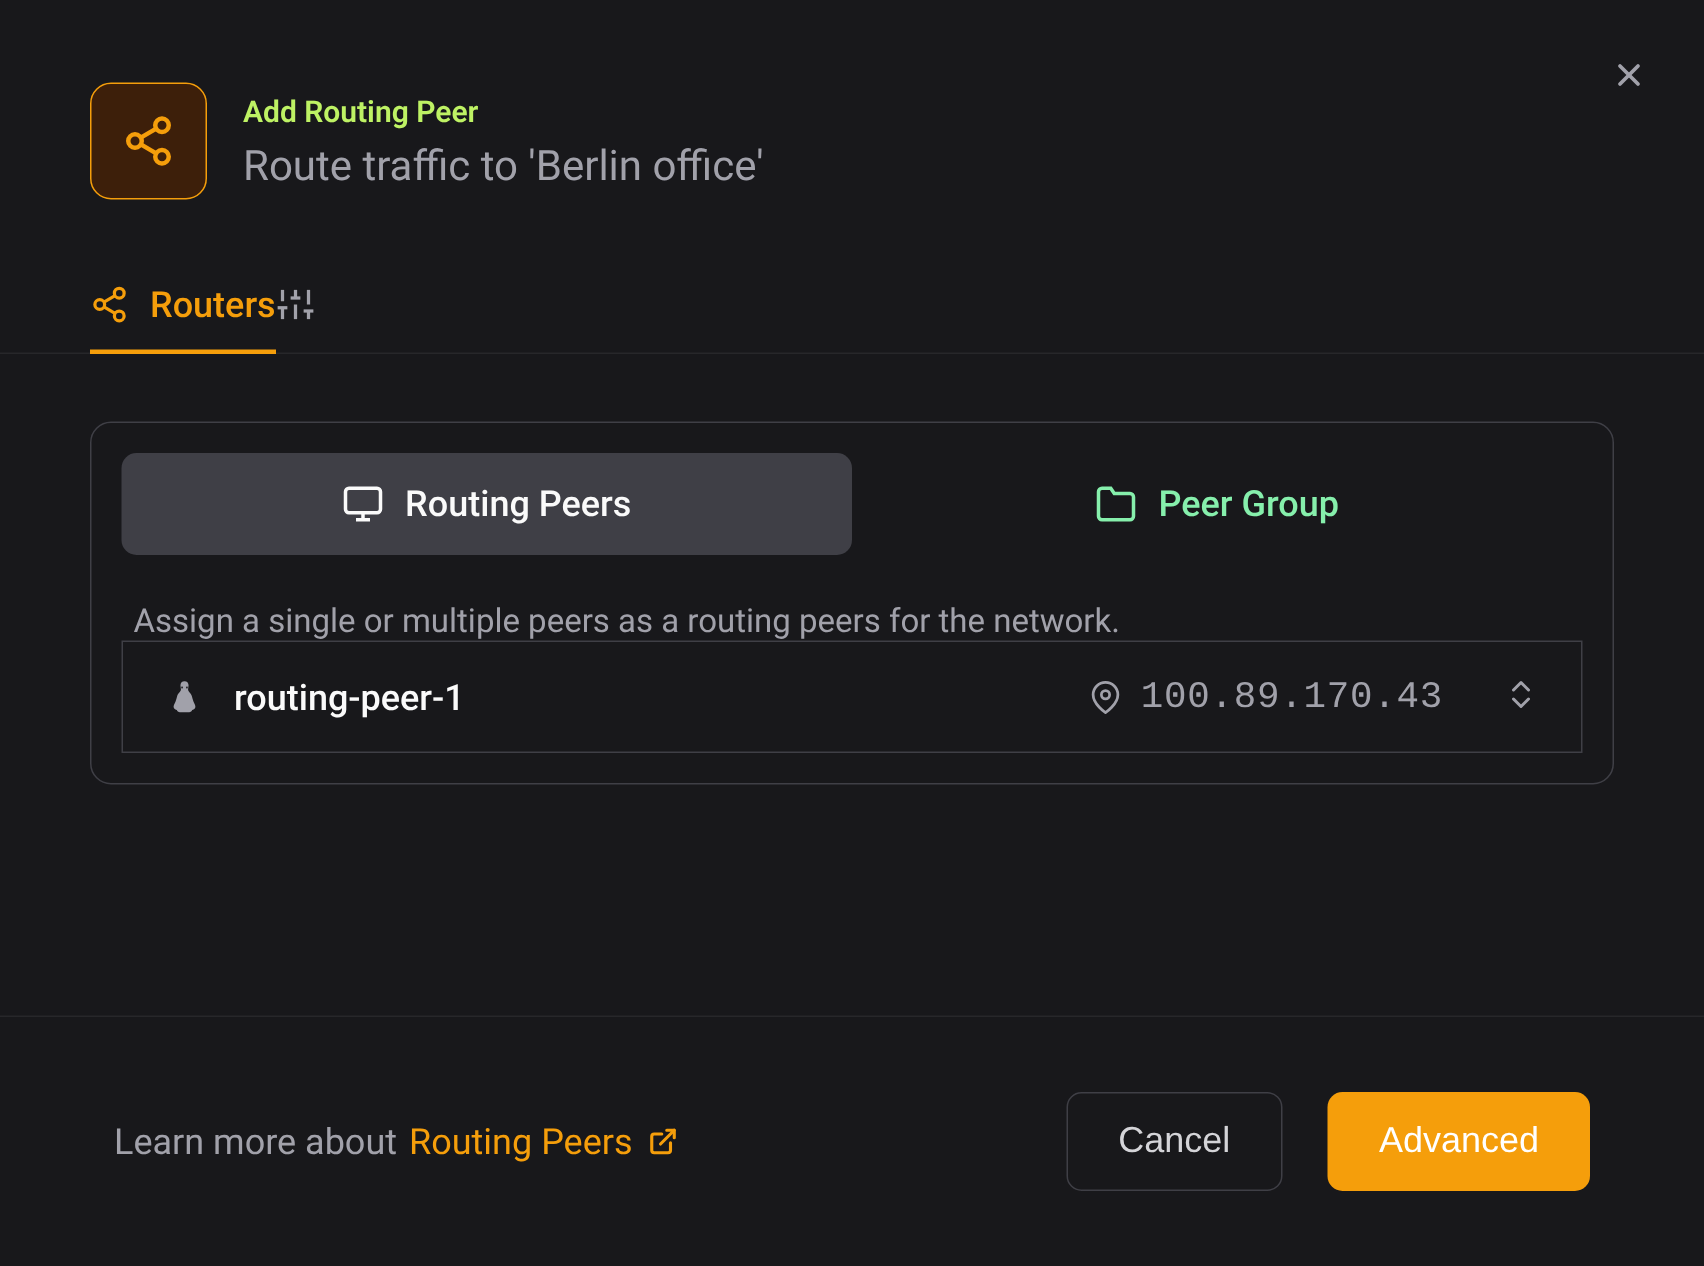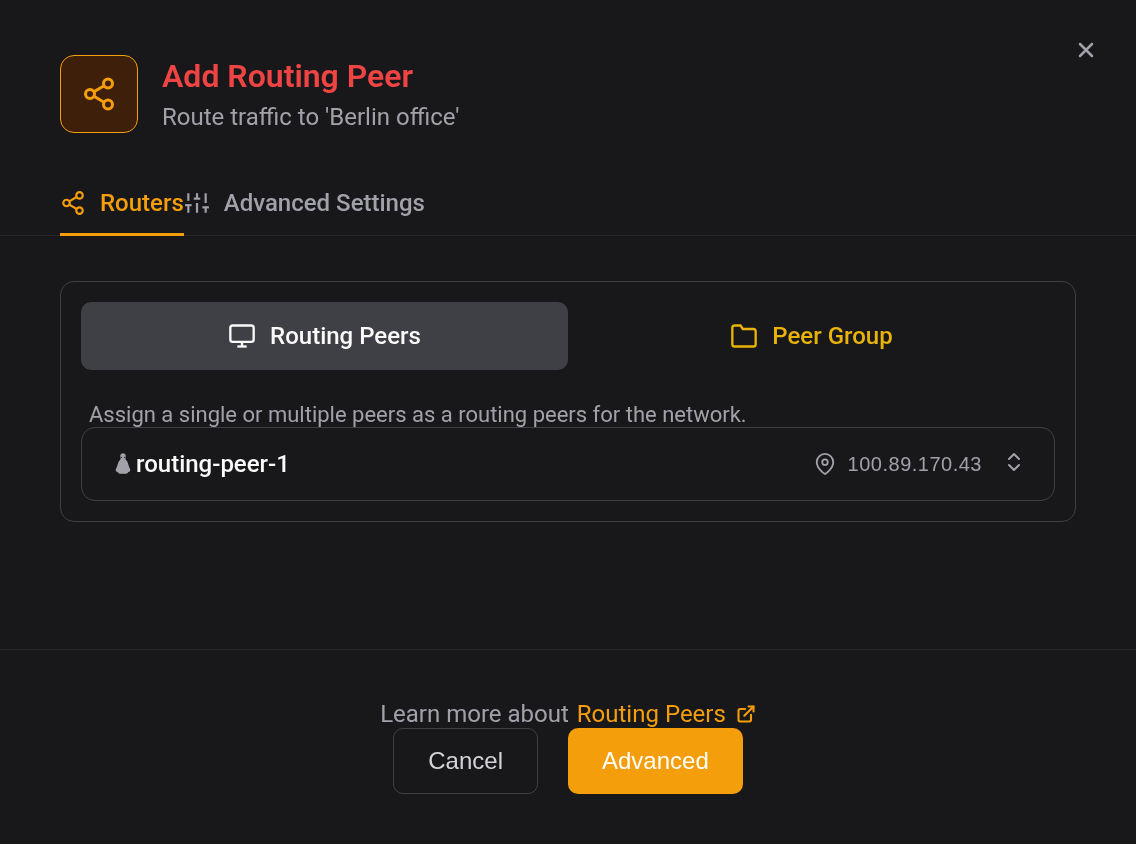--- a/index.html
+++ b/index.html
@@ -61,28 +61,28 @@
       justify-content: center;
     }
     
     .header-icon svg {
       width: 36px;
       height: 36px;
       color: #f59e0b;
     }
     
     .header-text h1 {
-      font-size: 32px;
+      font-size: 20px;
       font-weight: 600;
-      color: #ef4444;
+      color: #bef264;
       margin-bottom: 8px;
     }
     
     .header-text p {
-      font-size: 24px;
+      font-size: 28px;
       color: #a1a1aa;
       font-weight: 400;
     }
     
     .tabs {
       display: flex;
       padding: 0 60px;
       border-bottom: 1px solid #27272a;
     }
     
@@ -149,41 +149,42 @@
       font-size: 24px;
       font-weight: 500;
     }
     
     .toggle-btn.active {
       background: #3f3f46;
       color: #fafafa;
     }
     
     .toggle-btn:not(.active) {
-      color: #eab308;
+      color: #86efac;
       align-items: flex-end;
     }
     
     .toggle-btn svg {
       width: 28px;
       height: 28px;
     }
     
     .description {
       font-size: 22px;
       color: #a1a1aa;
       padding: 0 8px;
     }
     
     .select-box {
       border: 1px solid #3f3f46;
-      border-radius: 14px;
+      border-radius: 0;
       padding: 22px 28px;
       display: flex;
       align-items: center;
+      gap: 20px;
       cursor: pointer;
     }
     
     .select-box .os-icon {
       width: 26px;
       height: 26px;
       color: #a1a1aa;
     }
     
     .peer-name {
@@ -199,42 +200,41 @@
       gap: 12px;
       color: #a1a1aa;
     }
     
     .peer-meta svg {
       width: 22px;
       height: 22px;
     }
     
     .peer-ip {
-      font-size: 20px;
-      font-family: Liberation Sans, sans-serif;
+      font-size: 25px;
+      font-family: Liberation Mono, monospace;
       letter-spacing: 0.5px;
     }
     
     .chevrons {
       margin-left: 20px;
       color: #a1a1aa;
     }
     
     .chevrons svg {
       width: 24px;
       height: 24px;
     }
     
     .footer {
       border-top: 1px solid #27272a;
       padding: 50px 76px;
       display: flex;
       align-items: center;
       justify-content: space-between;
-      flex-direction: column;
     }
     
     .learn-more {
       font-size: 24px;
       color: #a1a1aa;
       display: flex;
       align-items: center;
       gap: 8px;
     }
     
@@ -320,21 +320,20 @@
         <line x1="4" y1="21" x2="4" y2="14"></line>
         <line x1="4" y1="10" x2="4" y2="3"></line>
         <line x1="12" y1="21" x2="12" y2="12"></line>
         <line x1="12" y1="8" x2="12" y2="3"></line>
         <line x1="20" y1="21" x2="20" y2="16"></line>
         <line x1="20" y1="12" x2="20" y2="3"></line>
         <line x1="1" y1="14" x2="7" y2="14"></line>
         <line x1="9" y1="8" x2="15" y2="8"></line>
         <line x1="17" y1="16" x2="23" y2="16"></line>
       </svg>
-      <span class="tab-label">Advanced Settings</span>
     </div>
   </div>
 
   <div class="content">
     <div class="panel">
 
       <div class="toggle-group">
         <div class="toggle-btn active">
           <svg viewBox="0 0 24 24" fill="none" stroke="currentColor" stroke-width="2">
             <rect x="2" y="3" width="20" height="14" rx="2" ry="2"></rect>

